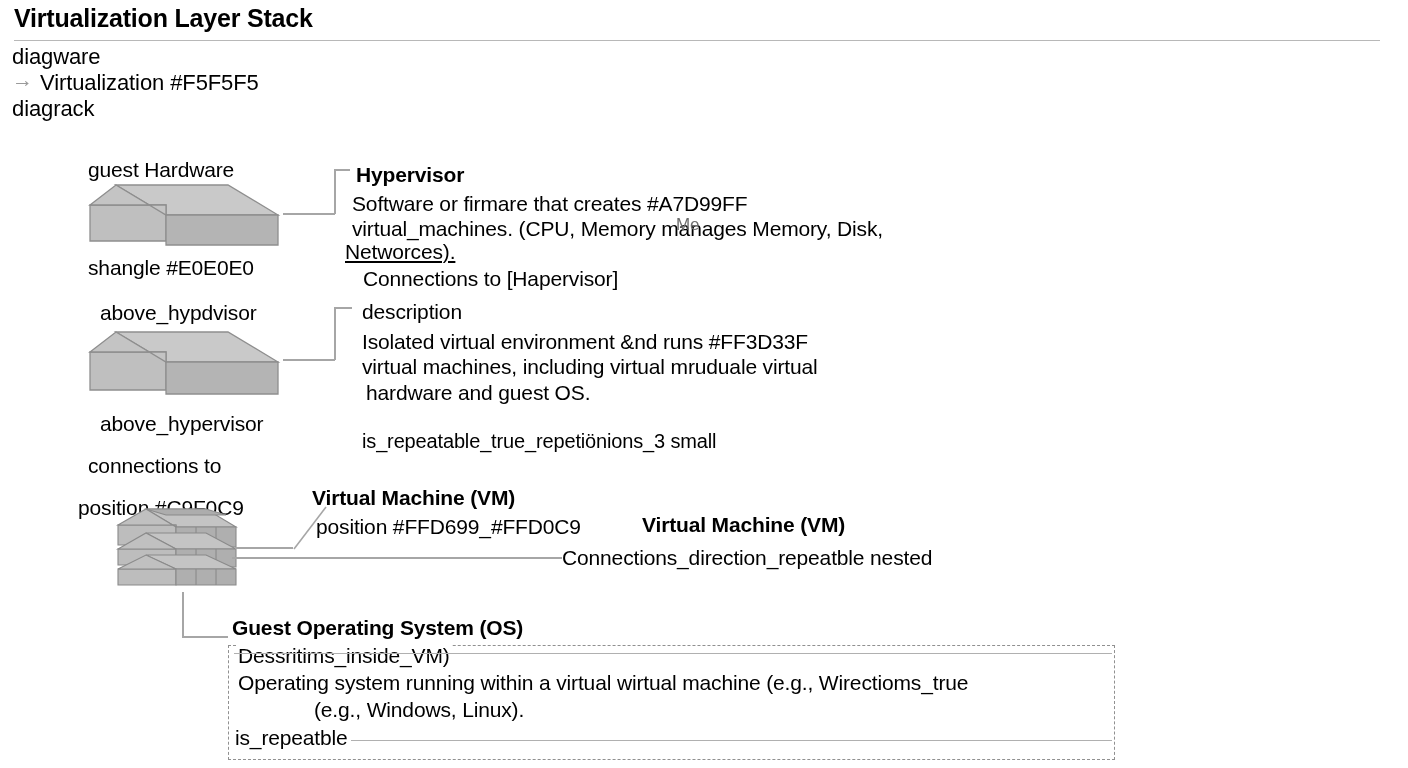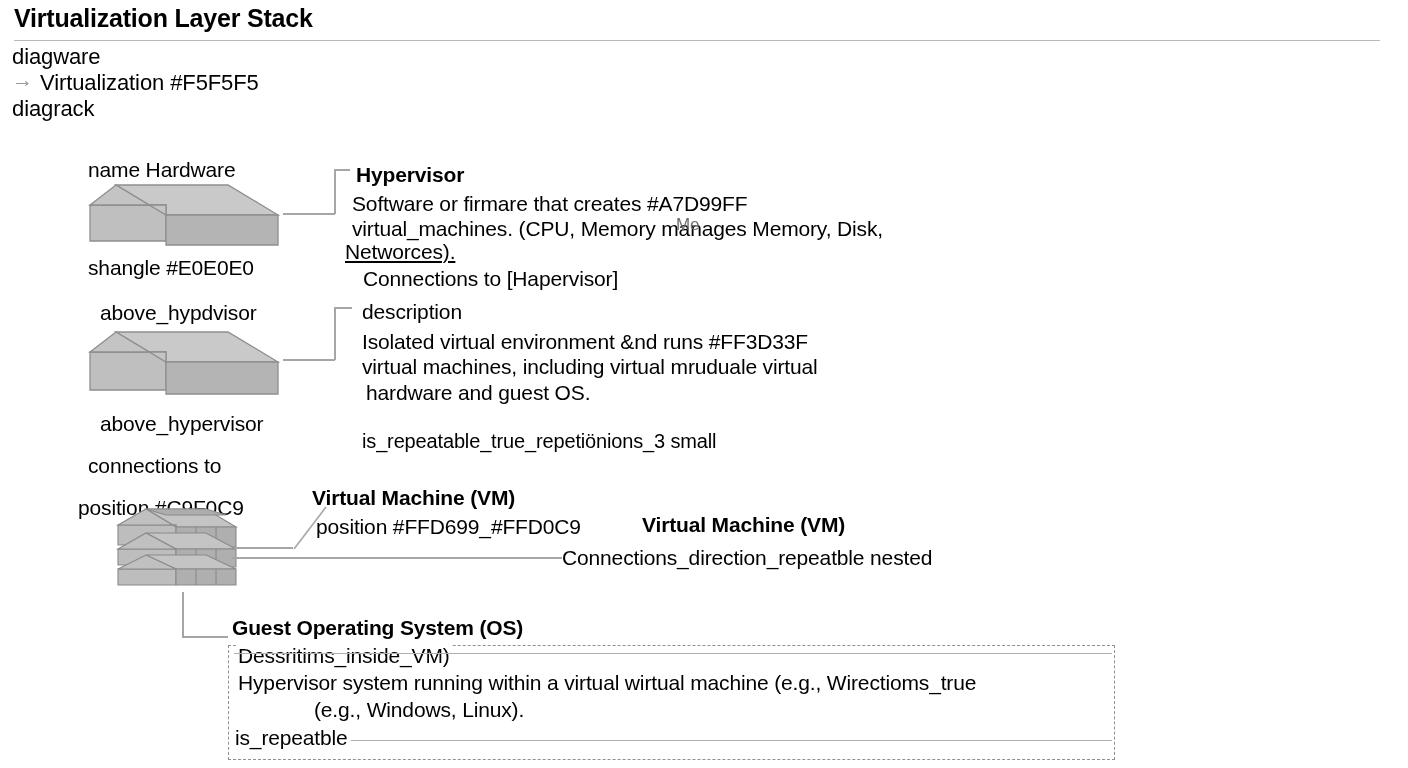--- a/index.html
+++ b/index.html
@@ -98,21 +98,21 @@
 <div id="canvas">
 
   <div class="page-title">Virtualization Layer Stack</div>
   <div class="title-rule"></div>
 
   <div class="meta-line meta-1">diagware</div>
   <div class="arrow-glyph">→</div>
   <div class="meta-line meta-2">Virtualization #F5F5F5</div>
   <div class="meta-line meta-3">diagrack</div>
 
-  <div class="txt" style="left:88px; top:158px;">name Hardware</div>
+  <div class="txt" style="left:88px; top:158px;">guest Hardware</div>
 
   <div class="slab" style="left:78px; top:183px;">
     <svg width="210" height="78" viewBox="0 0 210 78">
 
       <polygon points="38,2 150,2 200,32 88,32" fill="#C9C9C9" stroke="#8e8e8e" stroke-width="1.3"></polygon>
 
       <polygon points="12,22 88,22 88,58 12,58" fill="#BFBFBF" stroke="#8e8e8e" stroke-width="1.3"></polygon>
 
       <polygon points="88,32 200,32 200,62 88,62" fill="#B4B4B4" stroke="#8e8e8e" stroke-width="1.3"></polygon>
 
@@ -202,18 +202,18 @@
 
   <div class="ln v" style="left:182px; top:592px; height:45px;"></div>
   <div class="ln h" style="left:182px; top:636px; width:46px;"></div>
 
   <div class="txt bold" style="left:232px; top:616px;">Guest Operating System (OS)</div>
 
   <div class="dashed-box" style="left:228px; top:645px; width:887px; height:115px;"></div>
 
   <div class="txt" style="left:236px; top:644px; background:#ffffff; padding:0 2px;">Dessritims_inside_VM)</div>
   <div class="inner-rule" style="left:234px; top:653px; width:878px;"></div>
-  <div class="txt" style="left:236px; top:671px; background:#ffffff; padding:0 2px;">Hypervisor system running within a virtual wirtual machine (e.g., Wirectioms_true</div>
+  <div class="txt" style="left:236px; top:671px; background:#ffffff; padding:0 2px;">Operating system running within a virtual wirtual machine (e.g., Wirectioms_true</div>
   <div class="txt" style="left:312px; top:698px; background:#ffffff; padding:0 2px;">(e.g., Windows, Linux).</div>
   <div class="inner-rule" style="left:234px; top:740px; width:878px;"></div>
   <div class="txt" style="left:232px; top:726px; background:#ffffff; padding:0 3px;">is_repeatble</div>
 
 </div>
 
 </body></html>

